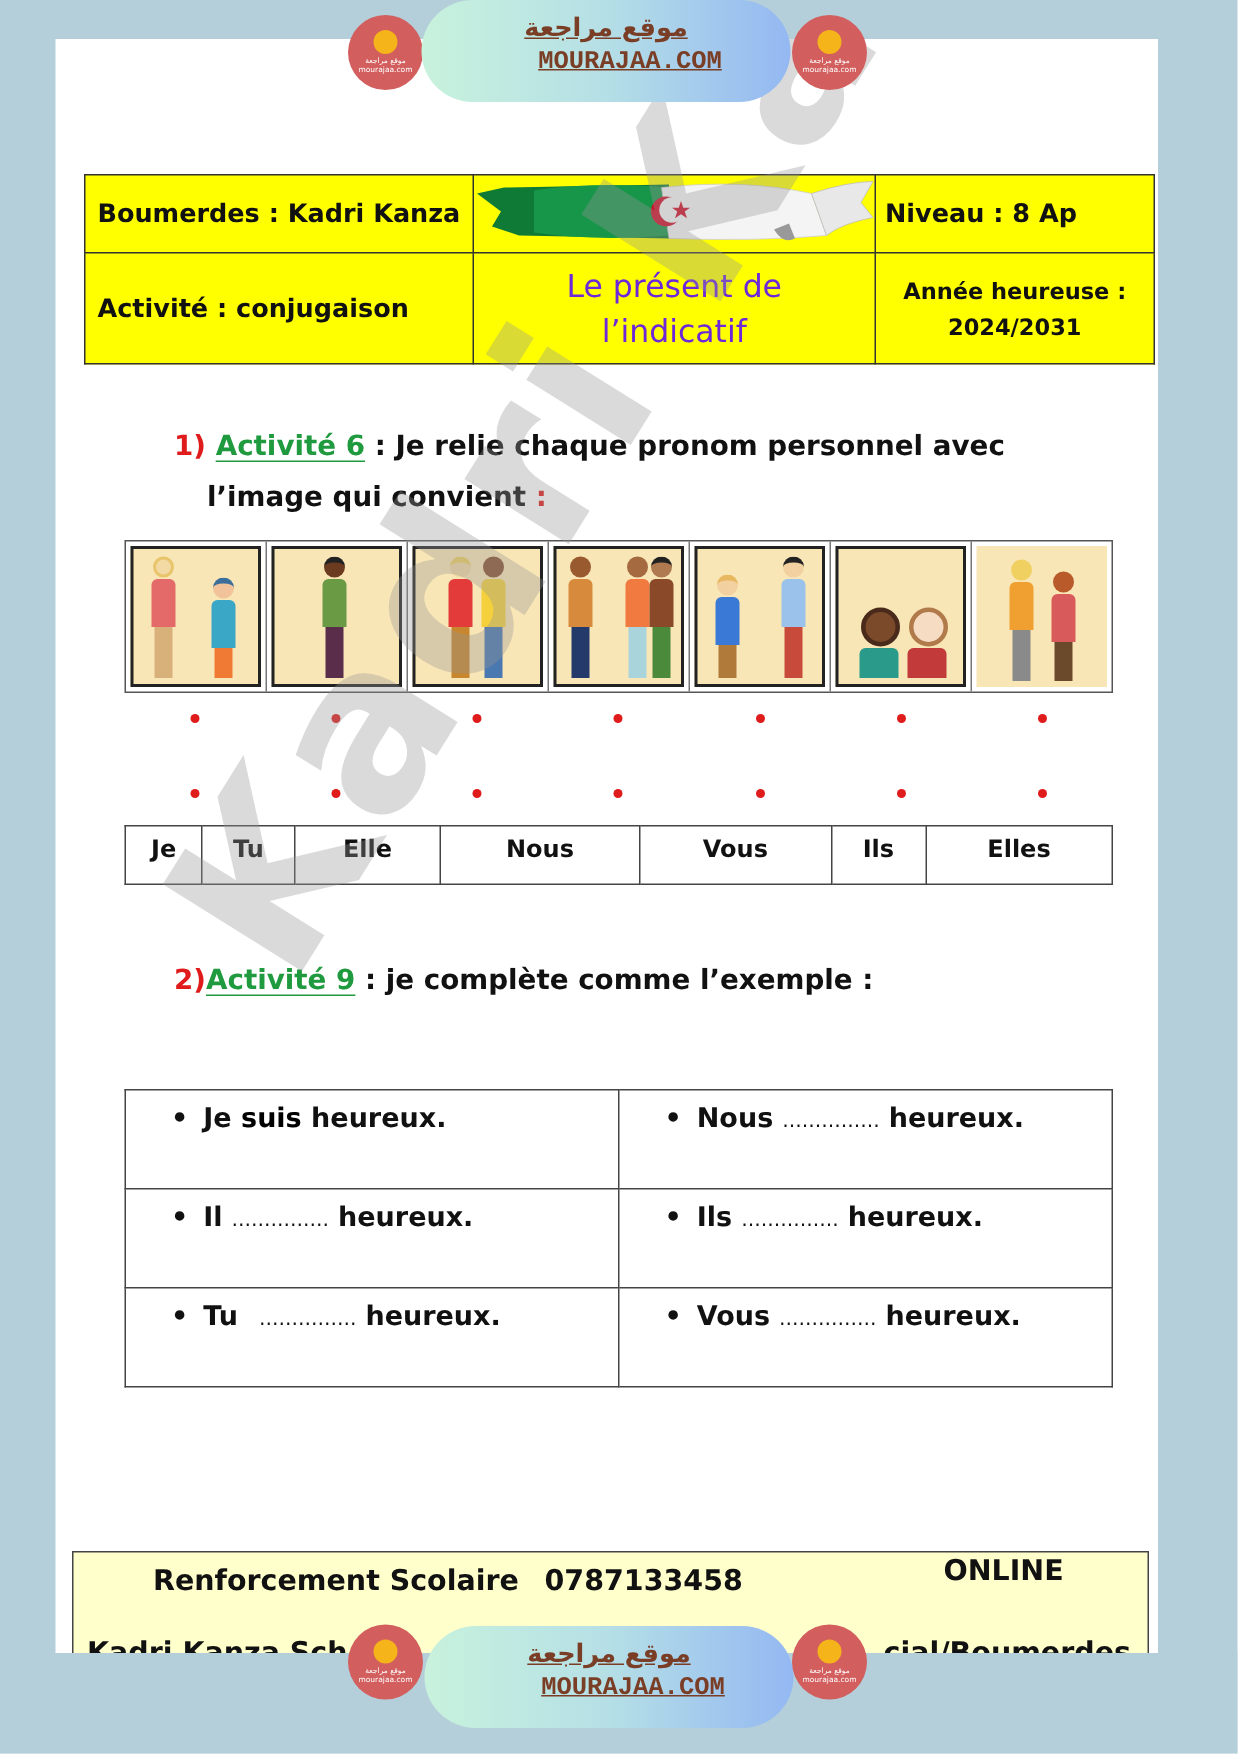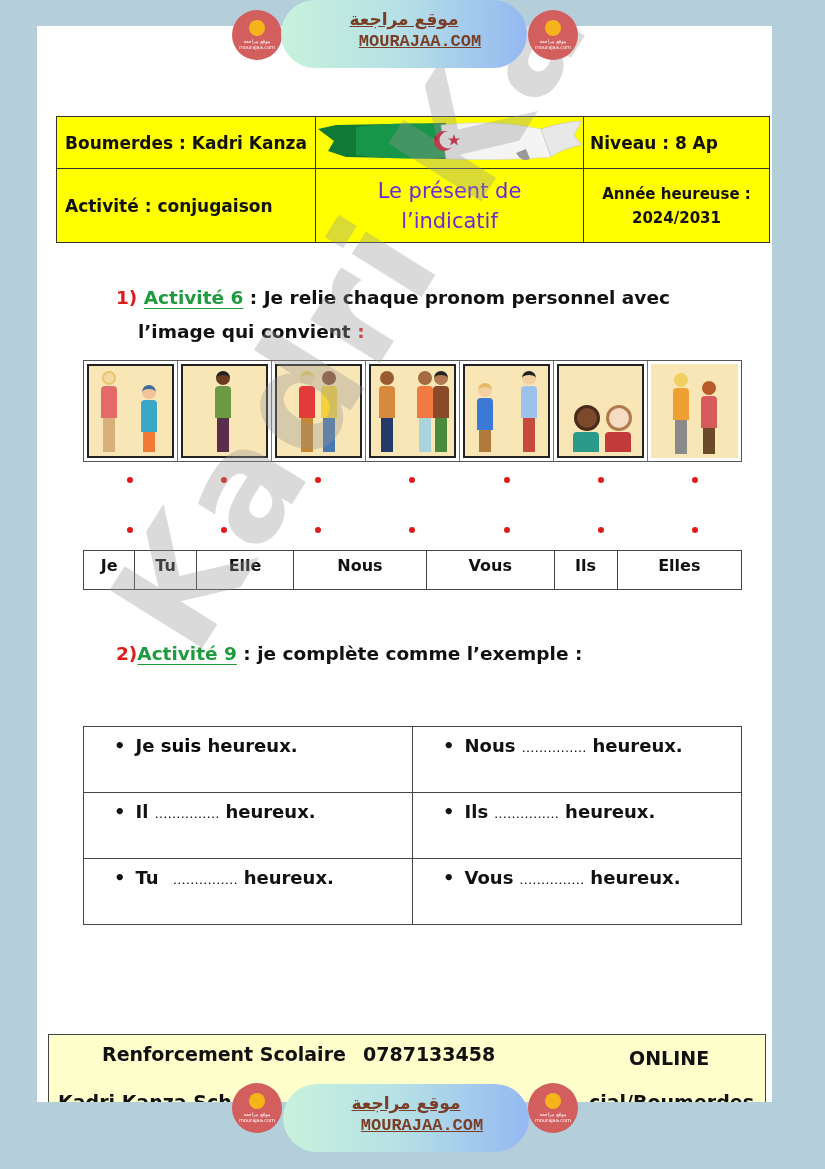--- a/index.html
+++ b/index.html
@@ -310,21 +310,21 @@
     <tr>
       <td><span class="bullet">•</span><span>Tu</span><span class="blank" style="margin-left:14px;">……………</span><span>heureux.</span></td>
       <td class="right"><span class="bullet">•</span><span>Vous</span><span class="blank">……………</span><span>heureux.</span></td>
     </tr>
   </tbody>
     </table>
 
   <div class="footer-box">
     <div class="footer-line" style="left:9px; top:8px;margin-left:44px;">Renforcement Scolaire</div>
     <div class="footer-line" style="left:314px; top:8px;">0787133458</div>
-    <div class="footer-line" style="left:580px; top:12px;text-align:right;">ONLINE</div>
+    <div class="footer-line" style="left:580px; top:1px;text-align:right;">ONLINE</div>
     <div class="footer-line" style="left:9px; top:56px;">Kadri Kanza Sch</div>
     <div class="footer-line" style="left:540px; top:56px;">cial/Boumerdes</div>
   </div>
 </div>
 
 <div class="bottom-strip"></div>
 
 <div class="badge" style="left:232px; top:1083px;">
   <div class="dot"></div>
   <div class="txt">موقع مراجعة mourajaa.com</div>

